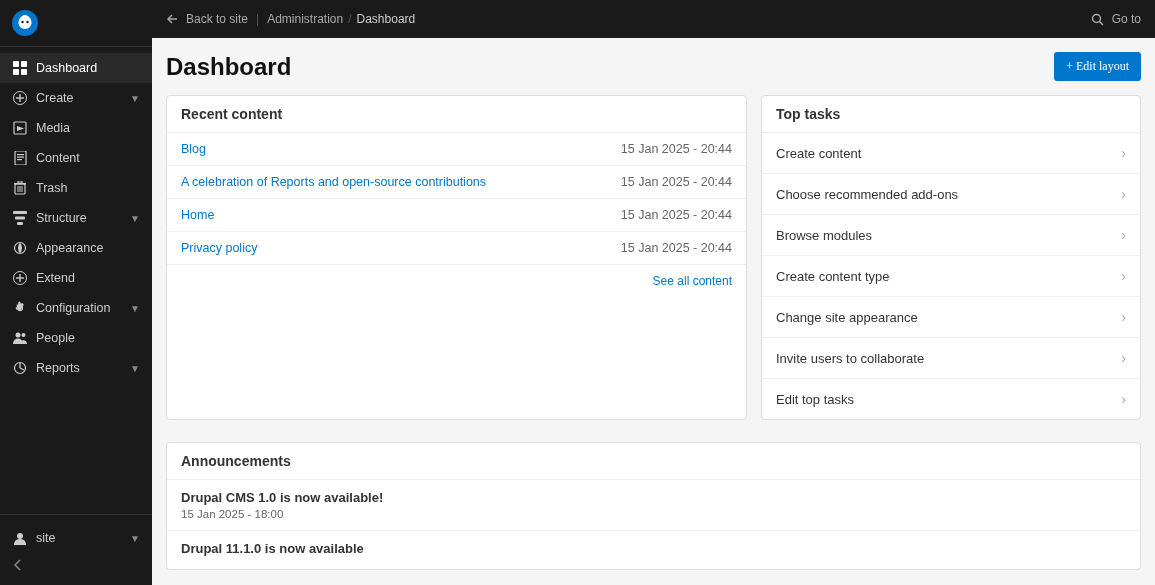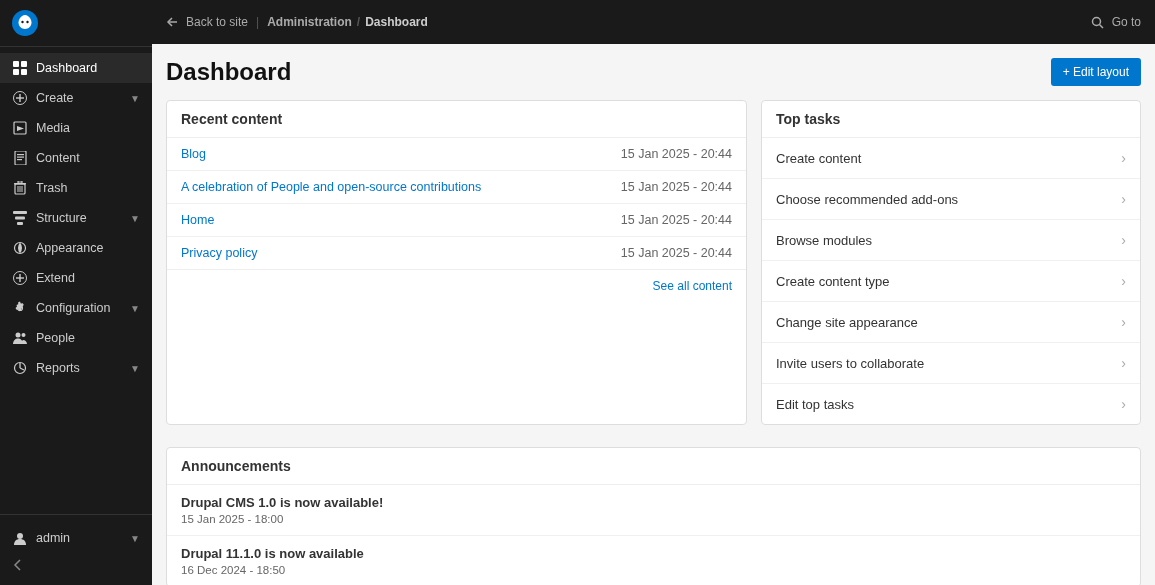--- a/index.html
+++ b/index.html
@@ -26,35 +26,35 @@
       display: flex; align-items: center; padding: 7px 12px; cursor: pointer; color: #ccc; font-size: 12.5px; position: relative;
     }
     .sidebar-item.active { background: #2a2a2a; color: #fff; }
     .sidebar-icon { width: 16px; height: 16px; margin-right: 8px; display: flex; align-items: center; justify-content: center; font-size: 14px; flex-shrink: 0; }
     .sidebar-expand { margin-left: auto; font-size: 10px; color: #888; }
     .sidebar-bottom { padding: 8px 0; border-top: 1px solid #333; }
     .sidebar-collapse-btn { display: flex; align-items: center; padding: 6px 12px; cursor: pointer; color: #888; font-size: 11px; }
 
     
     #topbar {
-      background: #1a1a1a; color: #ccc; display: flex; align-items: center; padding: 0 14px; height: 44px; font-size: 12px; flex-shrink: 0;
+      background: #1a1a1a; color: #ccc; display: flex; align-items: center; padding: 0 14px; height: 38px; font-size: 12px; flex-shrink: 0;
     }
     .topbar-back { display: flex; align-items: center; color: #aaa; cursor: pointer; }
     .topbar-back svg { margin-right: 4px; }
     .topbar-sep { margin: 0 8px; color: #555; }
-    .topbar-breadcrumb { display: flex; align-items: center; color: #aaa; font-weight: bold; }
+    .topbar-breadcrumb { display: flex; align-items: center; color: #aaa; }
     .topbar-right { margin-left: auto; display: flex; align-items: center; gap: 8px; color: #aaa; cursor: pointer; font-size: 12px; }
     .search-icon-btn { display: flex; align-items: center; gap: 4px; }
 
     
     #main { flex: 1; display: flex; flex-direction: column; overflow: hidden; }
     #content-area { flex: 1; overflow-y: auto; padding: 14px 14px 0 14px; }
     .page-header { display: flex; align-items: center; justify-content: space-between; margin-bottom: 14px; }
     .page-title { font-size: 24px; font-weight: bold; color: #111; }
-    .btn-edit-layout { background: #0077cc; color: white; border: none; border-radius: 3px; padding: 7px 12px; font-size: 12px; cursor: pointer; display: flex; align-items: center; gap: 4px; }
+    .btn-edit-layout { background: #0077cc; color: white; border: none; border-radius: 3px; padding: 7px 12px; font-size: 12px; cursor: pointer; display: flex; align-items: center; gap: 4px; font-family: Liberation Serif, serif; }
 
     .dashboard-grid { display: grid; grid-template-columns: 1fr 380px; gap: 14px; }
 
     
     .panel { background: white; border-radius: 4px; border: 1px solid #ddd; }
     .panel-header { padding: 10px 14px; font-weight: bold; font-size: 14px; color: #333; border-bottom: 1px solid #eee; }
 
     
     .content-table { width: 100%; border-collapse: collapse; }
     .content-table td { padding: 9px 14px; border-bottom: 1px solid #f0f0f0; font-size: 12.5px; }
@@ -225,21 +225,21 @@
     </div>
   </div>
   <div class="sidebar-bottom">
     <div class="sidebar-item">
       <span class="sidebar-icon">
         <svg width="14" height="14" viewBox="0 0 14 14" fill="currentColor">
             <circle cx="7" cy="5" r="3"></circle>
             <path d="M1 14 C1 10 3.5 8 7 8 C10.5 8 13 10 13 14Z"></path>
           </svg>
       </span>
-      <span>admin</span>
+      <span>site</span>
       <span class="sidebar-expand">▼</span>
     </div>
     <div class="sidebar-collapse-btn">
       <svg width="12" height="12" viewBox="0 0 12 12" fill="#888">
           <path d="M8 1 L3 6 L8 11" stroke="#888" stroke-width="1.5" fill="none"></path>
         </svg>
     </div>
   </div>
 </div>
 
@@ -282,21 +282,21 @@
 
       <div class="panel">
         <div class="panel-header">Recent content</div>
         <table class="content-table">
           <tbody id="recent-content-body">
               <tr>
     <td><a href="#" class="content-link">Blog</a></td>
     <td class="content-date">15 Jan 2025 - 20:44</td>
   </tr>
               <tr>
-    <td><a href="#" class="content-link">A celebration of People and open-source contributions</a></td>
+    <td><a href="#" class="content-link">A celebration of Reports and open-source contributions</a></td>
     <td class="content-date">15 Jan 2025 - 20:44</td>
   </tr>
               <tr>
     <td><a href="#" class="content-link">Home</a></td>
     <td class="content-date">15 Jan 2025 - 20:44</td>
   </tr>
               <tr>
     <td><a href="#" class="content-link">Privacy policy</a></td>
     <td class="content-date">15 Jan 2025 - 20:44</td>
   </tr>
@@ -344,18 +344,17 @@
 
     <div class="announcements-panel" style="margin-top:22px;">
       <div class="panel-header">Announcements</div>
       <div id="announcements-list">
           <div class="announcement-item">
     <div class="announcement-title">Drupal CMS 1.0 is now available!</div>
     <div class="announcement-date">15 Jan 2025 - 18:00</div>
   </div>
           <div class="announcement-item">
     <div class="announcement-title">Drupal 11.1.0 is now available</div>
-    <div class="announcement-date">16 Dec 2024 - 18:50</div>
   </div>
         </div>
     </div>
   </div>
 </div>
 
 </body></html>

